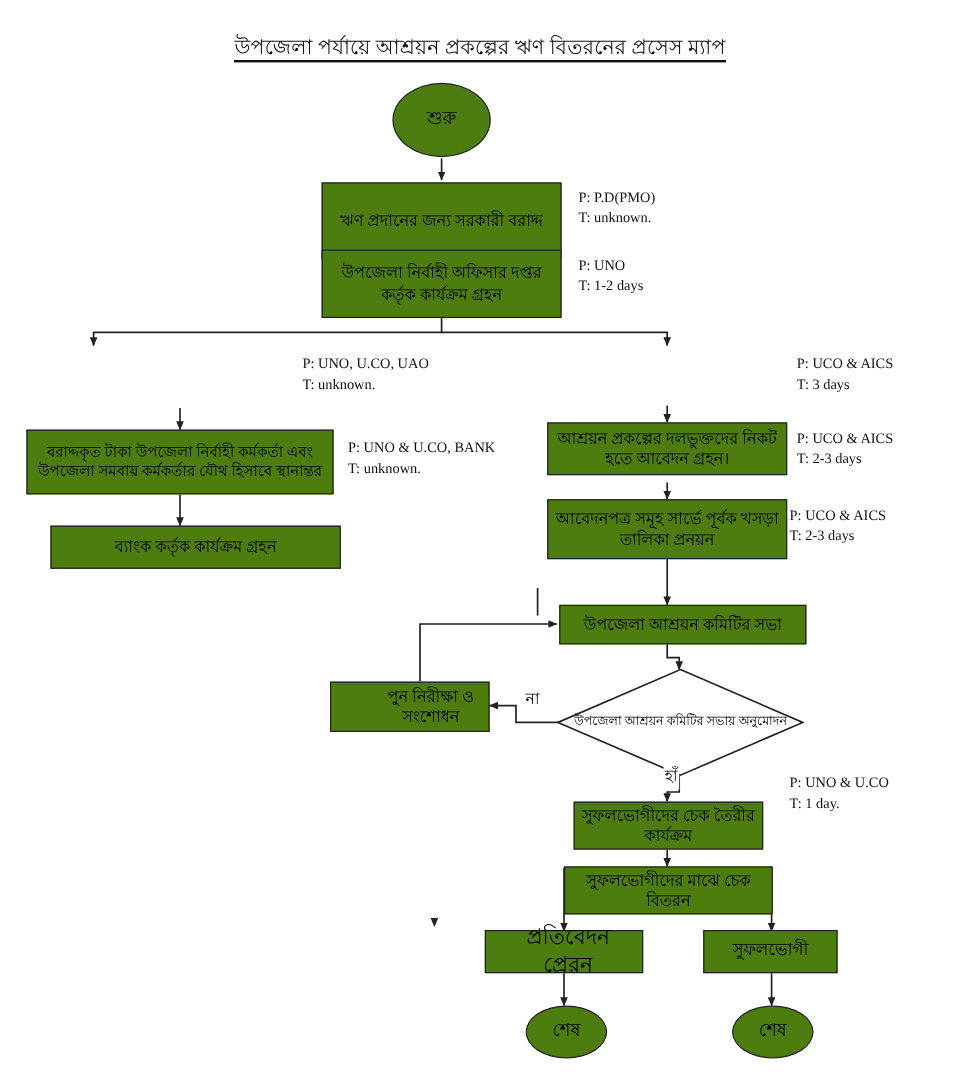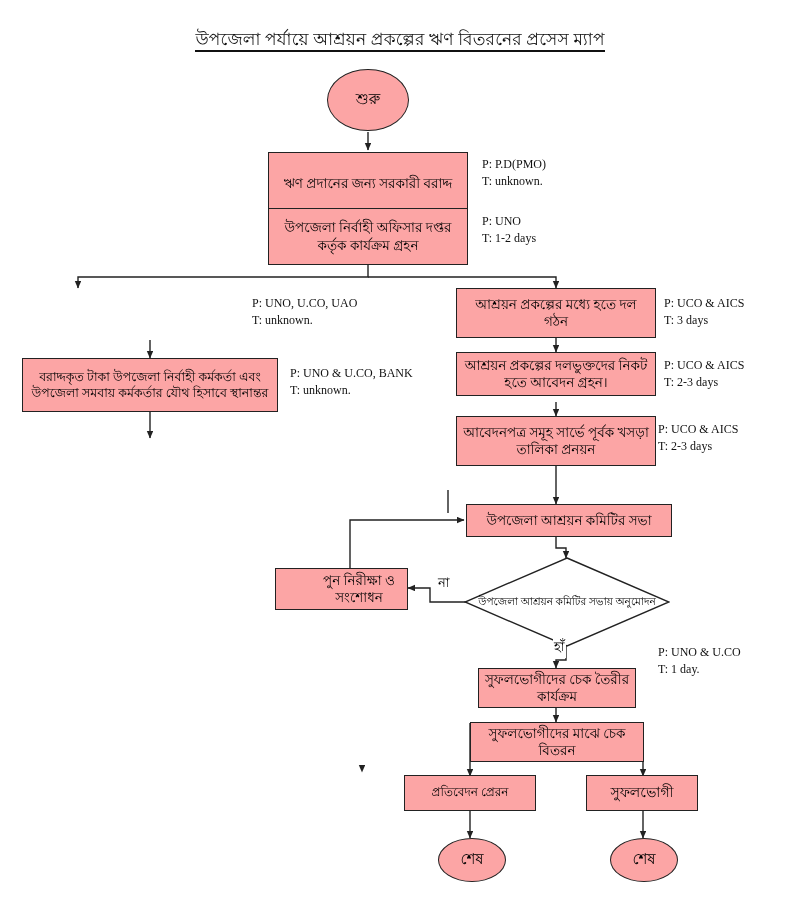--- a/index.html
+++ b/index.html
@@ -38,21 +38,21 @@
     letter-spacing: 0.2px;
   }
   .title span {
     border-bottom: 2px solid #111;
     padding-bottom: 1px;
   }
   .node {
     position: absolute;
     box-sizing: border-box;
     border: 1.4px solid #222;
-    background: #fca5a5;
+    background: #4d7c0f;
     display: flex;
     align-items: center;
     justify-content: center;
     text-align: center;
     font-family: "Liberation Serif", serif;
     font-size: 13.5px;
     line-height: 1.28;
     color: #000;
     padding: 2px 5px;
     z-index: 3;
@@ -185,24 +185,24 @@
   </div>
 
   <div class="node" style="left:22px; top:358px; width:256px; height:54px; font-size:12.5px;">
     <span>বরাদ্দকৃত টাকা উপজেলা নির্বাহী কর্মকর্তা এবং উপজেলা সমবায় কর্মকর্তার যৌথ হিসাবে স্থানান্তর</span>
   </div>
   <div class="ann" style="left:290px; top:365px;">
     <div>P: UNO &amp; U.CO, BANK</div>
     <div>T: unknown.</div>
   </div>
 
-
-  <div class="node" style="left:456px; top:288px; width:200px; height:50px;">
-    <span>আশ্রয়ন প্রকল্পের মধ্যে হতে দল গঠন</span>
-  </div>
+  <div class="node" style="left:42px; top:438px; width:242px; height:36px;">
+    <span>ব্যাংক কর্তৃক কার্যক্রম গ্রহন</span>
+  </div>
+
   <div class="ann" style="left:664px; top:295px;">
     <div>P: UCO &amp; AICS</div>
     <div>T: 3 days</div>
   </div>
 
   <div class="node" style="left:456px; top:352px; width:200px; height:44px;">
     <span>আশ্রয়ন প্রকল্পের দলভুক্তদের নিকট হতে আবেদন গ্রহন।</span>
   </div>
   <div class="ann" style="left:664px; top:357px;">
     <div>P: UCO &amp; AICS</div>
@@ -240,21 +240,21 @@
   </div>
   <div class="ann" style="left:658px; top:644px;">
     <div>P: UNO &amp; U.CO</div>
     <div>T: 1 day.</div>
   </div>
 
   <div class="node" style="left:470px; top:722px; width:174px; height:40px;">
     <span>সুফলভোগীদের মাঝে চেক বিতরন</span>
   </div>
 
-  <div class="node" style="left:404px; top:775px; width:132px; height:36px; font-size:12px;">
+  <div class="node" style="left:404px; top:775px; width:132px; height:36px; font-size:18px;padding-left:12px;">
     <span>প্রতিবেদন প্রেরন</span>
   </div>
 
   <div class="node" style="left:586px; top:775px; width:112px; height:36px; font-size:14px;">
     <span>সুফলভোগী</span>
   </div>
 
   <div class="node terminal" style="left:438px; top:838px; width:68px; height:44px;">
     <span>শেষ</span>
   </div>

